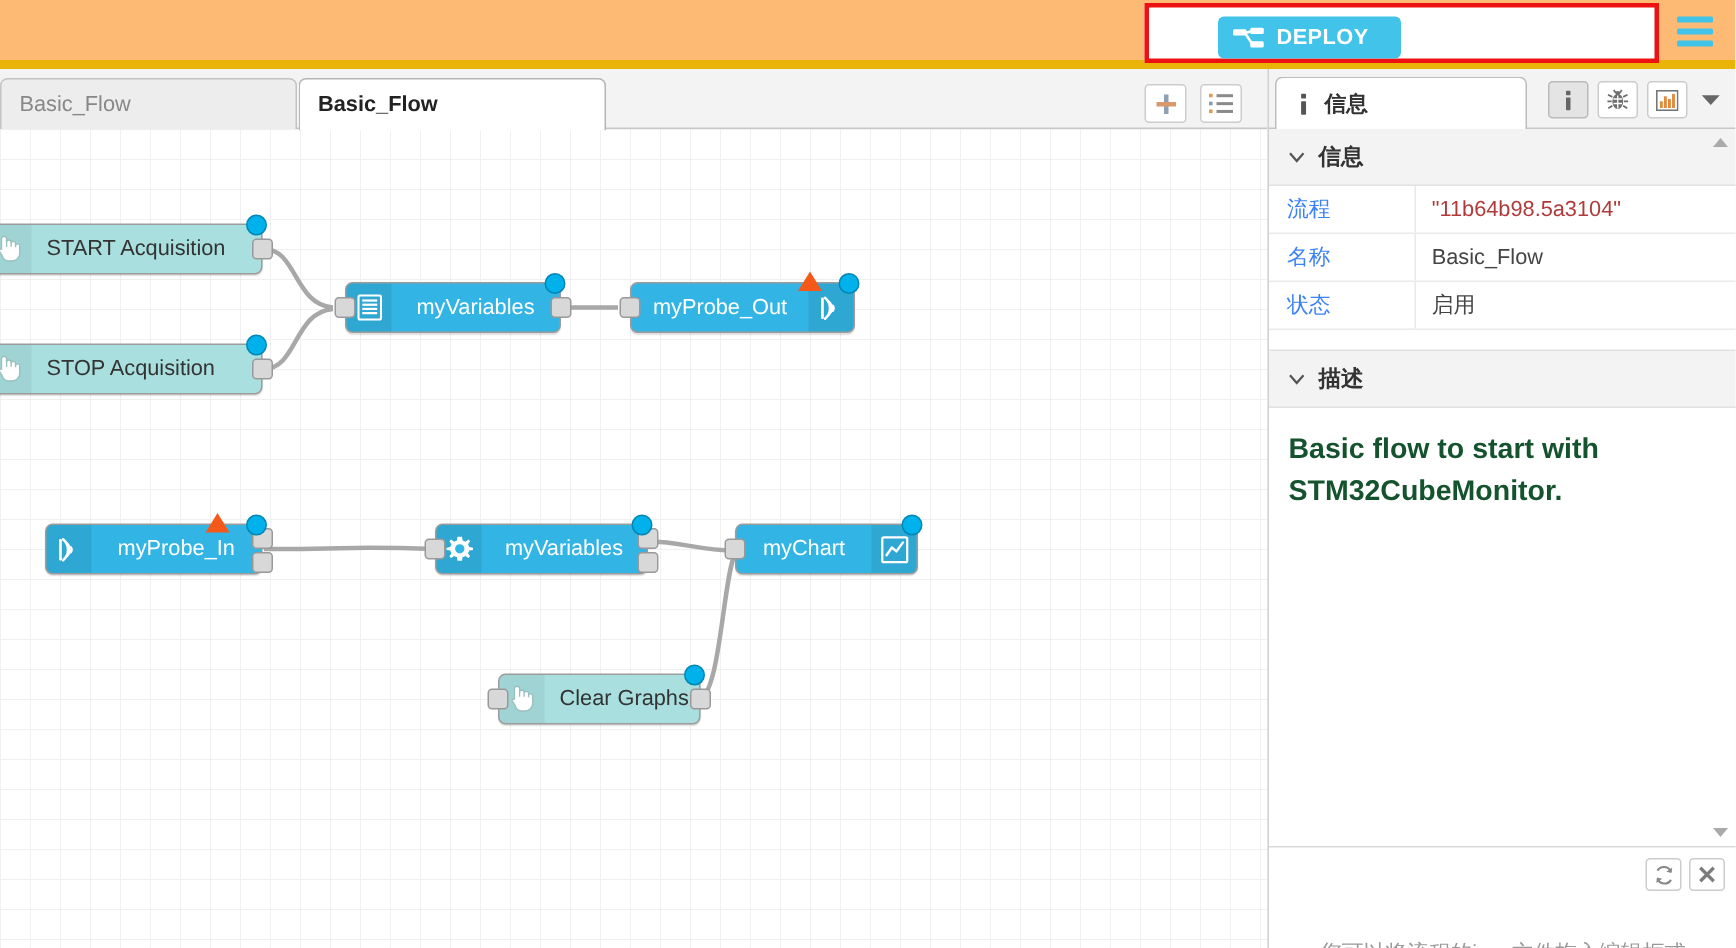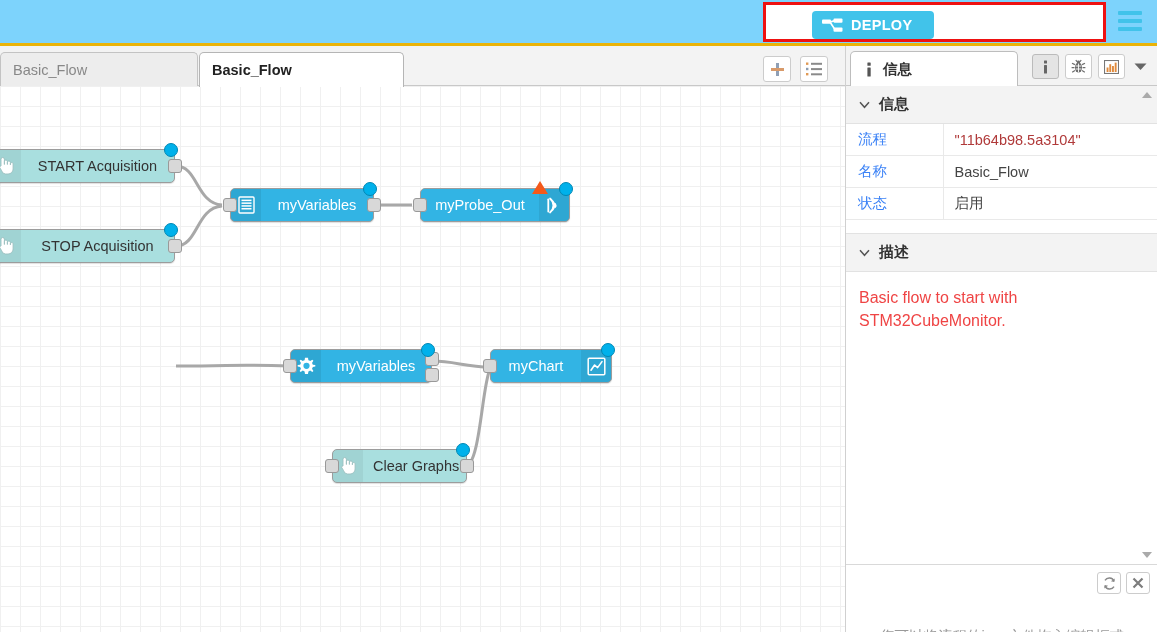--- a/index.html
+++ b/index.html
@@ -6,21 +6,21 @@
   html, body {
     width: 1157px; height: 632px;
     font-family: "Liberation Sans", sans-serif;
     background: #fff; overflow: hidden;
   }
   #app { position: relative; width: 1157px; height: 632px; }
 
   
   .header {
     position: absolute; left: 0; top: 0; width: 1157px; height: 46px;
-    background: #7dd3fc; border-bottom: 3px solid #eab308;
+    background: #fdba74; border-bottom: 6px solid #eab308;
   }
   .header-btns {
     position: absolute; left: 763px; top: 2px;
     width: 343px; height: 40px;
     border: 3px solid #ee1111; background: #fff;
   }
   .btn-blue {
     position: absolute; top: 6px; height: 28px;
     background: #41c3ea; border: none; border-radius: 4px;
     color: #fff; font-size: 14.5px; font-weight: bold; letter-spacing: .3px;
@@ -97,21 +97,21 @@
   .node-icon {
     width: 30px; height: 100%; flex: 0 0 30px;
     display: flex; align-items: center; justify-content: center;
   }
   .node.blue > .node-icon  { background: rgba(0,0,0,.07); }
   .node.teal > .node-icon  { background: rgba(0,0,0,.05); }
   .node-icon.left  { border-radius: 4px 0 0 4px; }
   .node-icon.right { border-radius: 0 4px 4px 0; }
   .node-label {
     flex: 1; padding: 0 10px; font-size: 14.5px;
-    white-space: nowrap; overflow: hidden; text-align: center;
+    white-space: nowrap; overflow: hidden;
   }
   .node.blue .node-label { color: #fff; }
   .node.teal .node-label { color: #333; }
   .node-label.italic { }
   .node-label.center { text-align: center; }
 
   .port {
     position: absolute; width: 14px; height: 14px;
     background: #d8d8d8; border: 1px solid #999; border-radius: 3px;
   }
@@ -165,22 +165,22 @@
   }
   .sb-table { width: 100%; border-collapse: collapse; }
   .sb-table td {
     border-bottom: 1px solid #e9e9e9; font-size: 14.5px;
     padding: 6px 0 6px 12px; color: #444; height: 27px;
   }
   .sb-table td.k { width: 97px; color: #3b82f6; font-family: Liberation Serif, serif; }
   .sb-table td.v { border-left: 1px solid #e9e9e9; padding-left: 11px; }
   .sb-table td.v.flowid { color: #b03a3a; }
   .sb-gap { height: 14px; background: #fff; border-bottom: 1px solid #e2e2e2; }
-  .sb-desc { padding: 14px 14px 0 13px; font-size: 16px;
-             color: #ef4444; line-height: 1.45; }
+  .sb-desc { padding: 14px 14px 0 13px; font-size: 19px;
+             color: #14532d; line-height: 1.45; font-weight: bold; }
   .sb-scroll-up {
     position: absolute; right: 6px; top: 6px; width: 0; height: 0;
     border-left: 5px solid transparent; border-right: 5px solid transparent;
     border-bottom: 6px solid #aaa;
   }
   .sb-scroll-dn {
     position: absolute; right: 6px; bottom: 6px; width: 0; height: 0;
     border-left: 5px solid transparent; border-right: 5px solid transparent;
     border-top: 6px solid #aaa;
   }
@@ -323,20 +323,37 @@
             <path d="M10.2 7.9 A3 3 0 0 1 10.2 11.1"></path>
           </g>
           <rect x="2.4" y="2.4" width="1.8" height="14.2" fill="#fff" rx="0.8"></rect>
         </svg>
       </div>
       <div class="port in" style="top:9px;"></div>
       <div class="warn-tri" style="right:21px;"></div>
       <div class="status-dot" style="right:-4px;"></div>
     </div>
 
+    <div class="node blue" style="left:30px; top:263px; width:145px;">
+      <div class="node-icon left">
+        <svg width="18" height="19" viewBox="0 0 18 19">
+          <g stroke="#fff" stroke-width="1.7" fill="none" stroke-linecap="round">
+            <path d="M5 2.5 A9 9 0 0 1 5 16.5"></path>
+            <path d="M7.6 5.2 A6 6 0 0 1 7.6 13.8"></path>
+            <path d="M10.2 7.9 A3 3 0 0 1 10.2 11.1"></path>
+          </g>
+          <rect x="2.4" y="2.4" width="1.8" height="14.2" fill="#fff" rx="0.8"></rect>
+        </svg>
+      </div>
+      <div class="node-label center">myProbe_In</div>
+      <div class="port out" style="top:2px;"></div>
+      <div class="port out" style="top:18px;"></div>
+      <div class="warn-tri" style="right:21px;"></div>
+      <div class="status-dot" style="right:-4px;"></div>
+    </div>
 
     <div class="node blue" style="left:290px; top:263px; width:142px;">
       <div class="node-icon left">
         <svg width="19" height="19" viewBox="0 0 19 19" fill="#fff">
           <path d="M9.5 0.8 L11 0.8 L11.4 3.3 A6.9 6.9 0 0 1 13.2 4.1 L15.3 2.7 L16.4 3.8 L15 5.9 A6.9 6.9 0 0 1 15.8 7.7 L18.3 8.1 L18.3 9.6 L15.8 10 A6.9 6.9 0 0 1 15 11.8 L16.4 13.9 L15.3 15 L13.2 13.6 A6.9 6.9 0 0 1 11.4 14.4 L11 16.9 L9.5 16.9 L8 16.9 L7.6 14.4 A6.9 6.9 0 0 1 5.8 13.6 L3.7 15 L2.6 13.9 L4 11.8 A6.9 6.9 0 0 1 3.2 10 L0.7 9.6 L0.7 8.1 L3.2 7.7 A6.9 6.9 0 0 1 4 5.9 L2.6 3.8 L3.7 2.7 L5.8 4.1 A6.9 6.9 0 0 1 7.6 3.3 L8 0.8 Z"></path>
           <circle cx="9.5" cy="8.85" r="3.1" fill="#32b4e4"></circle>
         </svg>
       </div>
       <div class="node-label italic center">myVariables</div>
       <div class="port in" style="top:9px;"></div>

